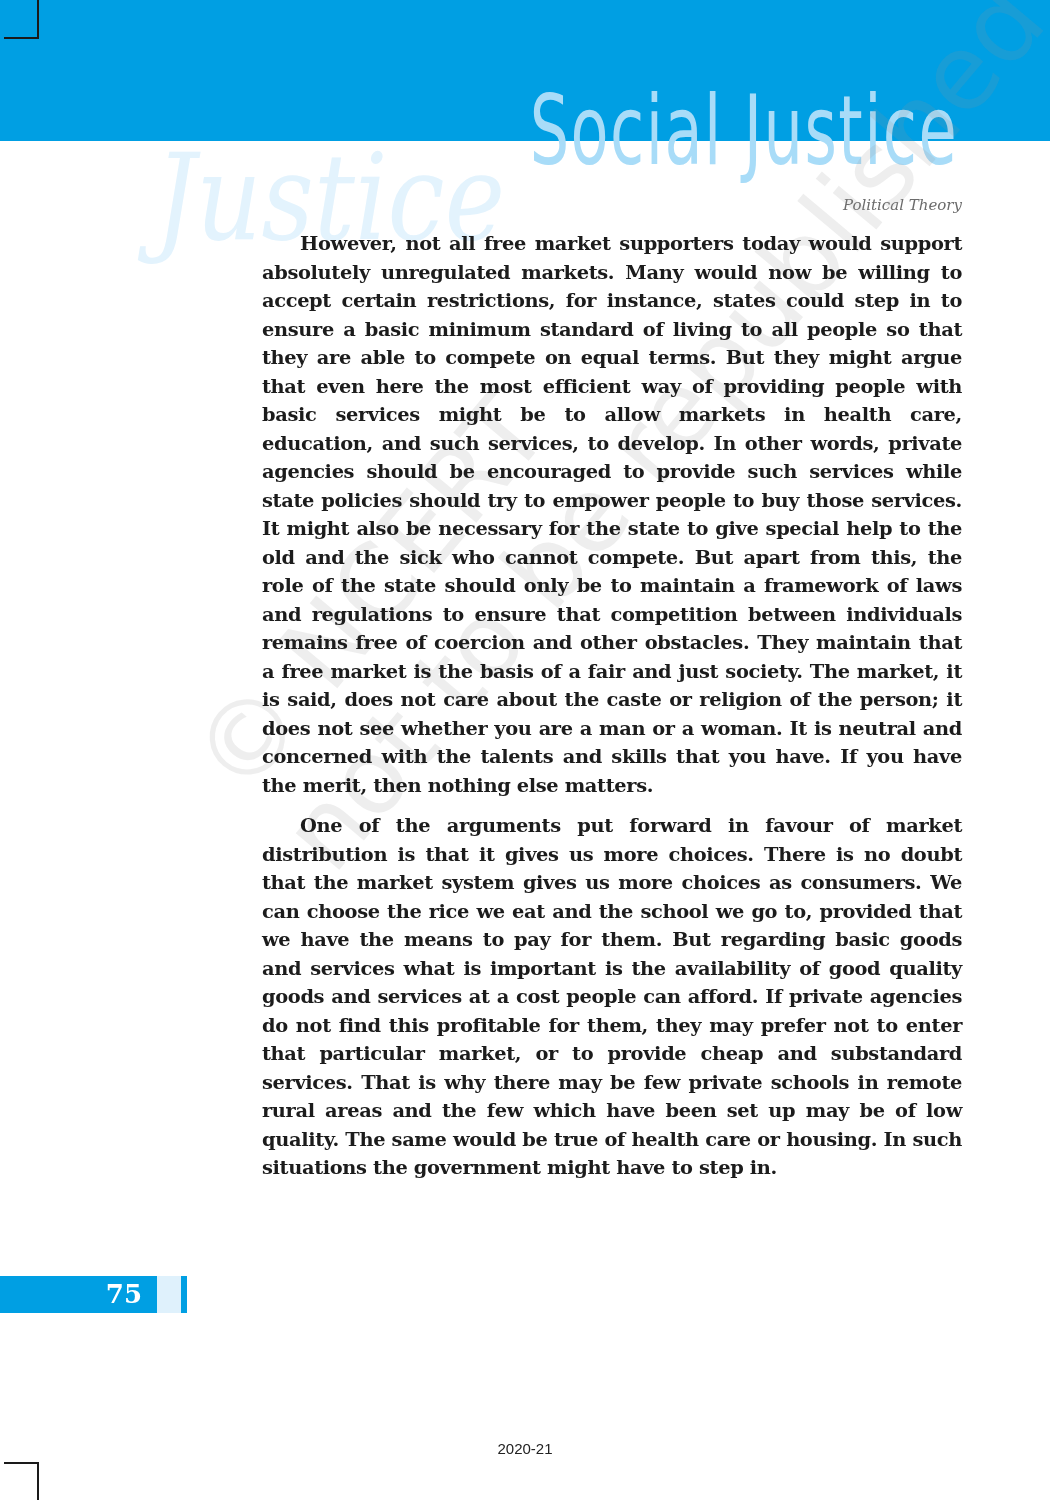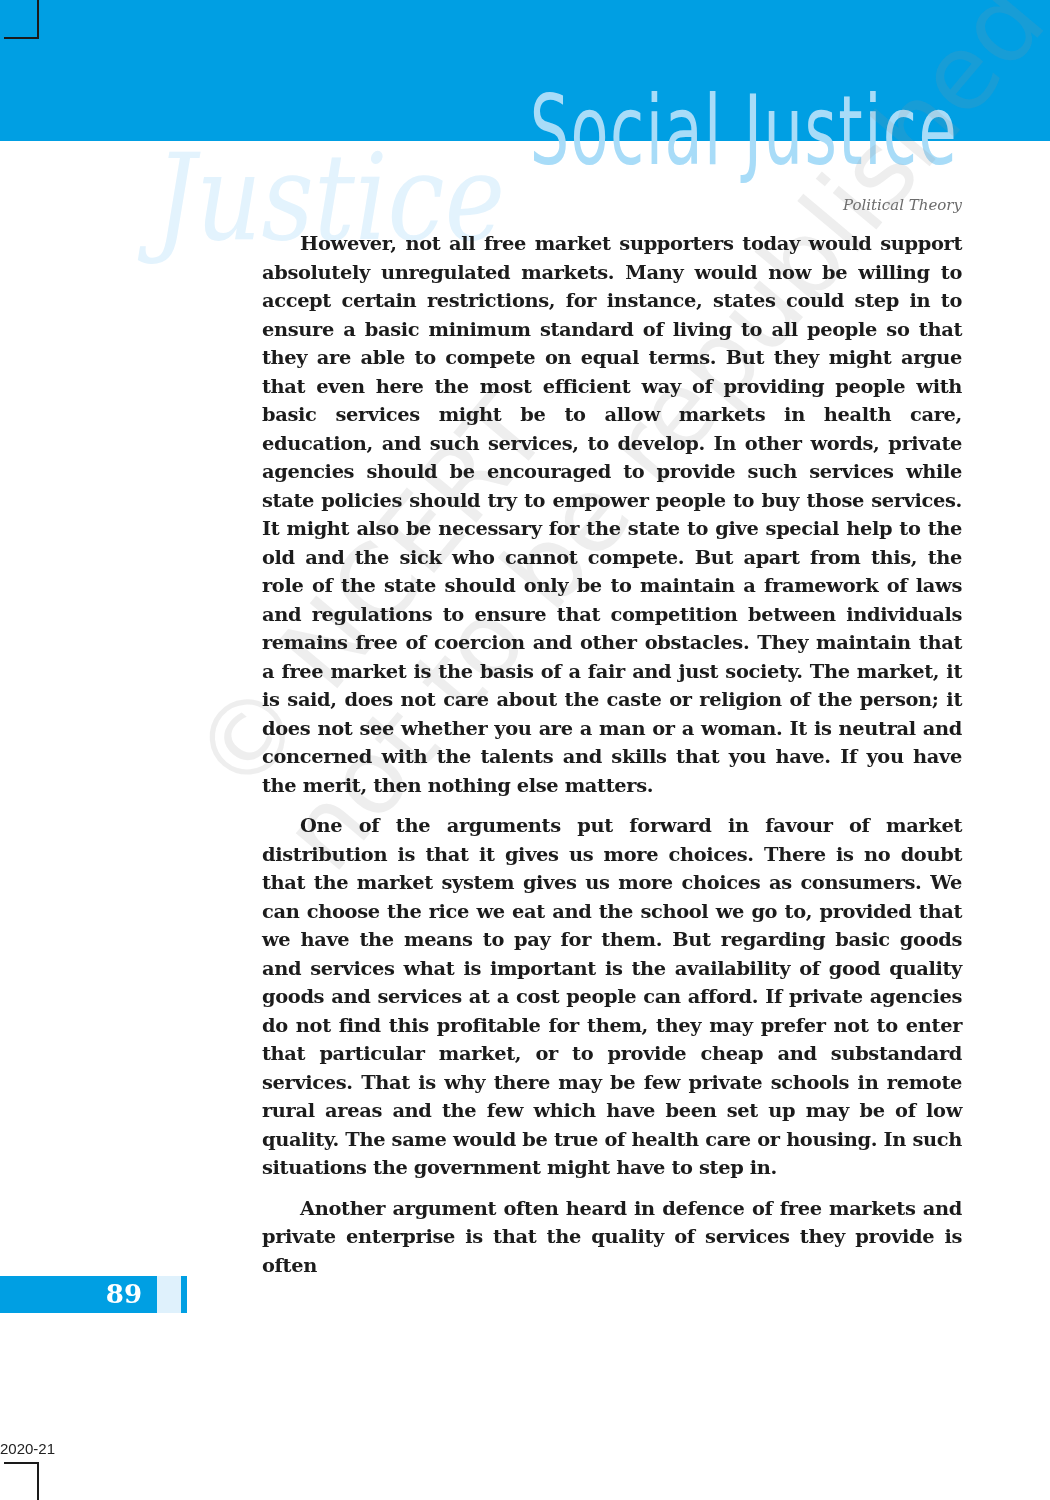--- a/index.html
+++ b/index.html
@@ -73,21 +73,21 @@
     .page-number-light {
       position: absolute; left: 157px; top: 1276px; width: 24px; height: 37px;
       background: #dff1fc;
     }
     .page-number-stripe {
       position: absolute; left: 181px; top: 1276px; width: 6px; height: 37px;
       background: #009fe3;
     }
     .footer-year {
       position: absolute; left: 0; width: 1050px; top: 1440px;
-      text-align: left;
+      text-align: center;
       font-family: "Liberation Sans", sans-serif; font-size: 15px; color: #222222;
     }
   </style>
 </head>
 <body>
 
 <div class="header-band"></div>
 <div class="crop-mark-top"></div>
 
 <div class="watermark-justice">Justice</div>
@@ -95,22 +95,21 @@
 <div class="running-head">Political Theory</div>
 
 <div class="ncert-watermark">
   <div>© NCERT</div>
   <div>not to be republished</div>
 </div>
 
 <div class="body-text">
   <p class="indent">However, not all free market supporters today would support absolutely unregulated markets. Many would now be willing to accept certain restrictions, for instance, states could step in to ensure a basic minimum standard of living to all people so that they are able to compete on equal terms. But they might argue that even here the most efficient way of providing people with basic services might be to allow markets in health care, education, and such services, to develop. In other words, private agencies should be encouraged to provide such services while state policies should try to empower people to buy those services. It might also be necessary for the state to give special help to the old and the sick who cannot compete. But apart from this, the role of the state should only be to maintain a framework of laws and regulations to ensure that competition between individuals remains free of coercion and other obstacles. They maintain that a free market is the basis of a fair and just society. The market, it is said, does not care about the caste or religion of the person; it does not see whether you are a man or a woman. It is neutral and concerned with the talents and skills that you have. If you have the merit, then nothing else matters.</p>
   <p class="indent">One of the arguments put forward in favour of market distribution is that it gives us more choices. There is no doubt that the market system gives us more choices as consumers. We can choose the rice we eat and the school we go to, provided that we have the means to pay for them. But regarding basic goods and services what is important is the availability of good quality goods and services at a cost people can afford. If private agencies do not find this profitable for them, they may prefer not to enter that particular market, or to provide cheap and substandard services. That is why there may be few private schools in remote rural areas and the few which have been set up may be of low quality. The same would be true of health care or housing. In such situations the government might have to step in.</p>
-  <p class="indent">Another argument often heard in defence of free markets and private enterprise is that the quality of services they provide is often</p>
 </div>
 
 <div class="page-number-bar"></div>
-<div class="page-number">89</div>
+<div class="page-number">75</div>
 <div class="page-number-light"></div>
 <div class="page-number-stripe"></div>
 
 <div class="footer-year">2020-21</div>
 <div class="crop-mark-bottom"></div>
 
 </body></html>

